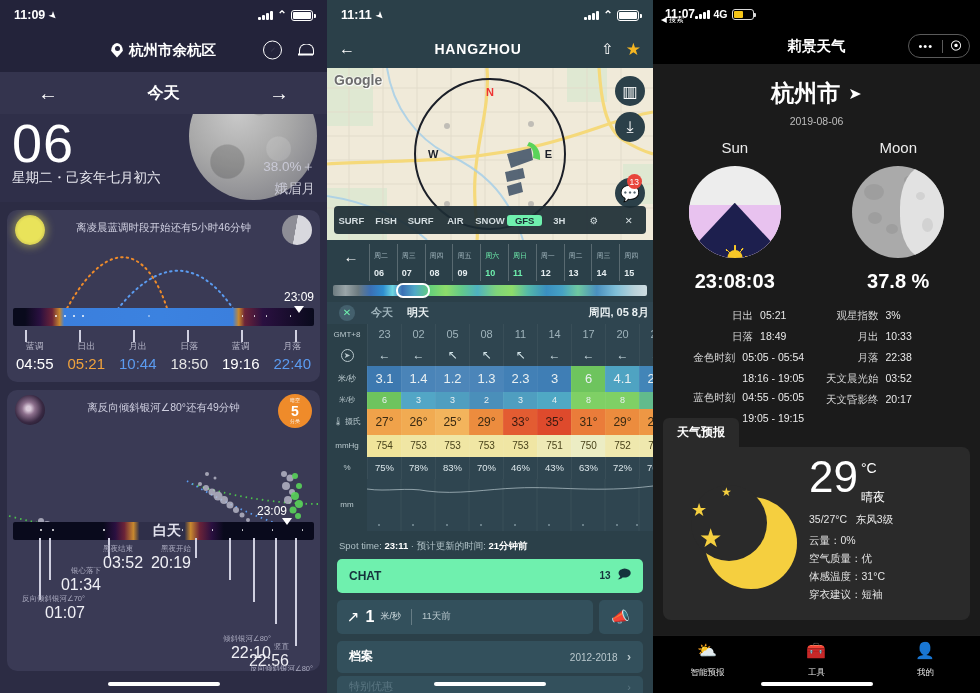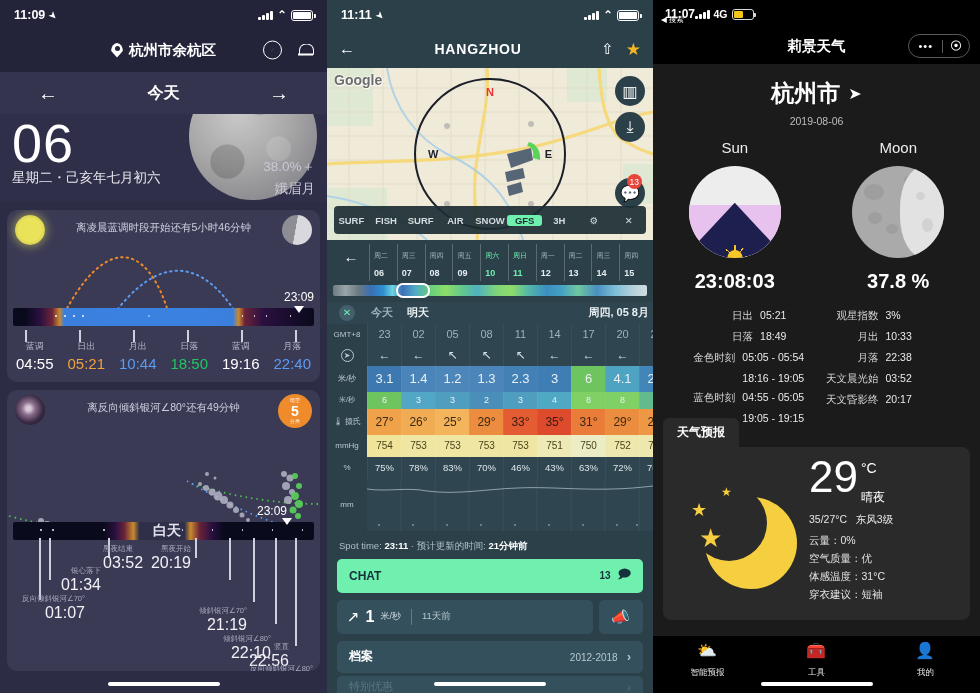--- a/index.html
+++ b/index.html
@@ -357,21 +357,21 @@
         <div class="leg">
           <div class="lbl">日出</div>
           <div class="val" style="color:#f0a23c">05:21</div>
         </div>
         <div class="leg">
           <div class="lbl">月出</div>
           <div class="val" style="color:#5b9bf0">10:44</div>
         </div>
         <div class="leg">
           <div class="lbl">日落</div>
-          <div class="val" style="color:#22c55e">18:50</div>
+          <div class="val" style="color:#e5e5e5">18:50</div>
         </div>
         <div class="leg">
           <div class="lbl">蓝调</div>
           <div class="val" style="color:#ffffff">19:16</div>
         </div>
         <div class="leg">
           <div class="lbl">月落</div>
           <div class="val" style="color:#5b9bf0">22:40</div>
         </div>
       </div>
@@ -458,24 +458,20 @@
           <div class="val">01:07</div>
         </div>
         <div class="gal-ev" style="left:96px;top:118px;width:46px;text-align:left">
           <div class="lbl">黑夜结束</div>
           <div class="val">03:52</div>
         </div>
         <div class="gal-ev" style="left:104px;top:118px;width:80px">
           <div class="lbl">黑夜开始</div>
           <div class="val">20:19</div>
         </div>
-        <div class="gal-ev" style="left:136px;top:180px;width:104px">
-          <div class="lbl">倾斜银河∠70°</div>
-          <div class="val">21:19</div>
-        </div>
         <div class="gal-ev" style="left:160px;top:208px;width:104px">
           <div class="lbl">倾斜银河∠80°</div>
           <div class="val">22:10</div>
         </div>
         <div class="gal-ev" style="left:178px;top:216px;width:104px">
           <div class="lbl">竖直</div>
           <div class="val">22:56</div>
         </div>
         <div class="gal-ev" style="left:194px;top:238px;width:112px">
           <div class="lbl">反向倾斜银河∠80°</div>

